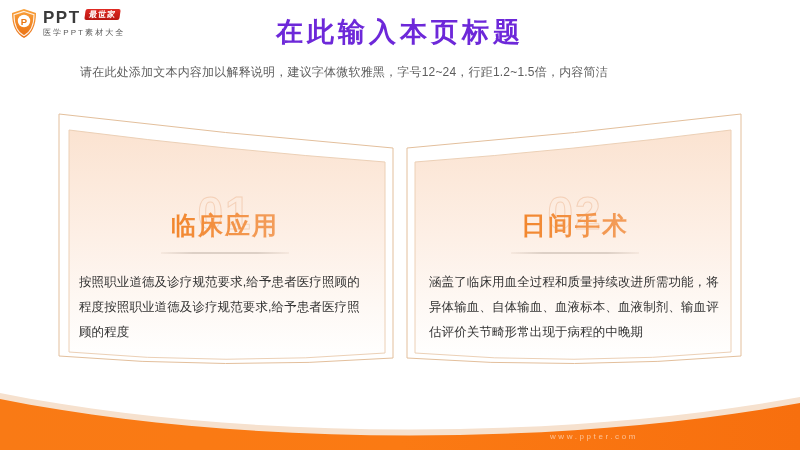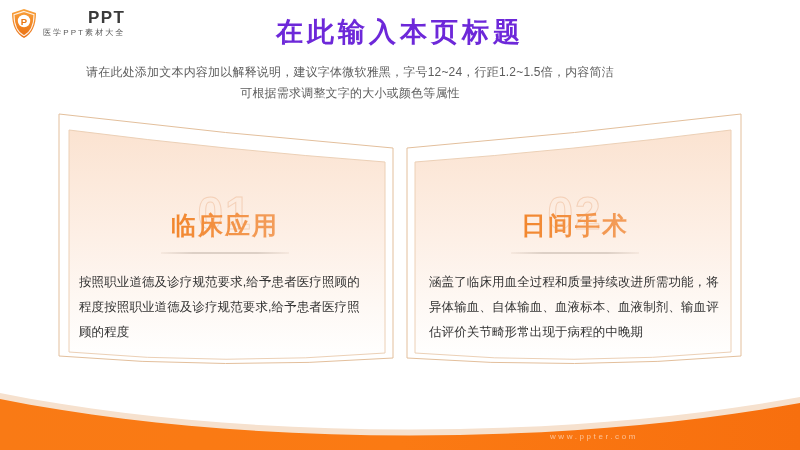--- a/index.html
+++ b/index.html
@@ -36,23 +36,22 @@
   }
   #shield svg { display: block; }
   #logo-text {
     margin-left: 5px;
     display: flex;
     flex-direction: column;
     justify-content: center;
   }
   #logo-row1 {
     display: flex;
-    align-items: flex-end;
+    align-items: flex-start;
     height: 17px;
-    flex-direction: column;
   }
   #ppt-word {
     font-size: 17px;
     font-weight: bold;
     letter-spacing: 1.5px;
     color: #3a3a3a;
     font-family: "Liberation Sans", sans-serif;
     line-height: 17px;
   }
   #red-badge {
@@ -95,21 +94,20 @@
   #subtitle {
     position: absolute;
     left: 0;
     top: 62px;
     width: 688px;
     text-align: center;
     font-size: 12px;
     color: #5d5d5d;
     line-height: 21px;
     letter-spacing: 0.2px;
-    padding-left: 6px;
   }
   #subtitle .sub-line { display: block; }
 
   
   .card-wrap {
     position: absolute;
     top: 108px;
     width: 340px;
     height: 295px;
   }
@@ -225,21 +223,20 @@
         <span id="red-badge">最世家</span>
       </div>
       <div id="logo-row2">医学PPT素材大全</div>
     </div>
   </div>
 
   <div id="title">在此输入本页标题</div>
 
   <div id="subtitle">
     <span class="sub-line">请在此处添加文本内容加以解释说明，建议字体微软雅黑，字号12~24，行距1.2~1.5倍，内容简洁</span>
-    <span class="sub-line">可根据需求调整文字的大小或颜色等属性</span>
   </div>
 
   <div id="card-right" class="card-wrap">
     <div class="frame-outer">
       <svg width="340" height="295" viewBox="0 0 340 295">
         <path d="M336 6 Q 170 26 2 40 L2 250 Q 170 262 336 248 Z" fill="none" stroke="#e3bf9c" stroke-width="1"></path>
       </svg>
     </div>
     <div class="frame-inner">
       <svg width="340" height="295" viewBox="0 0 340 295">

